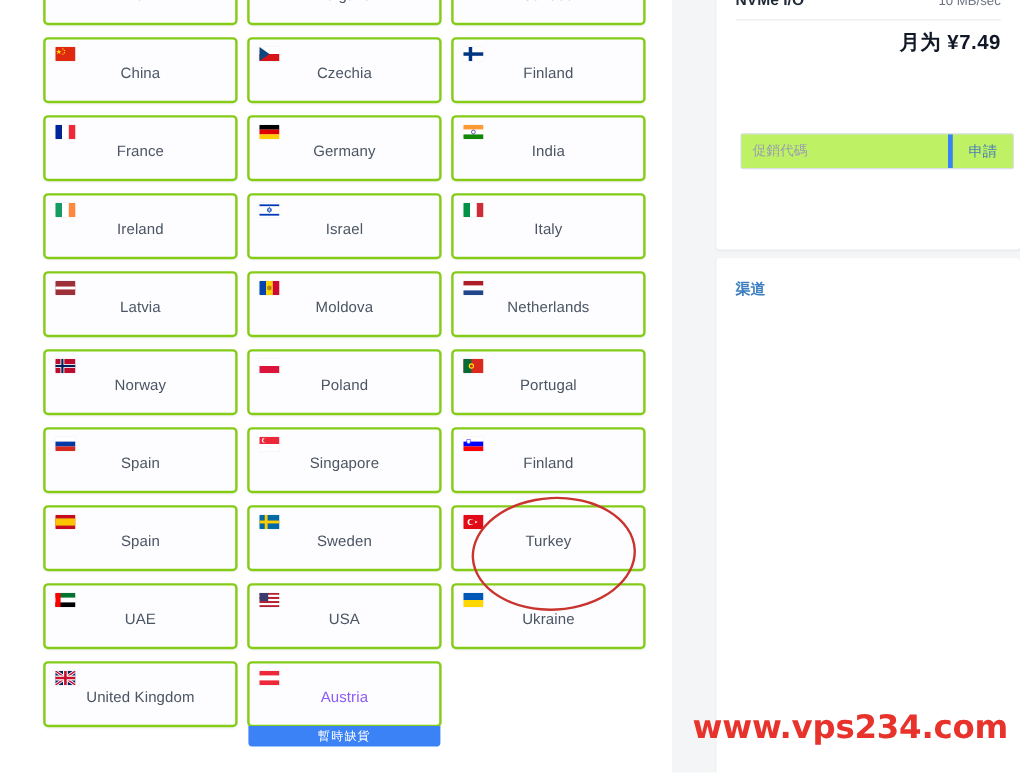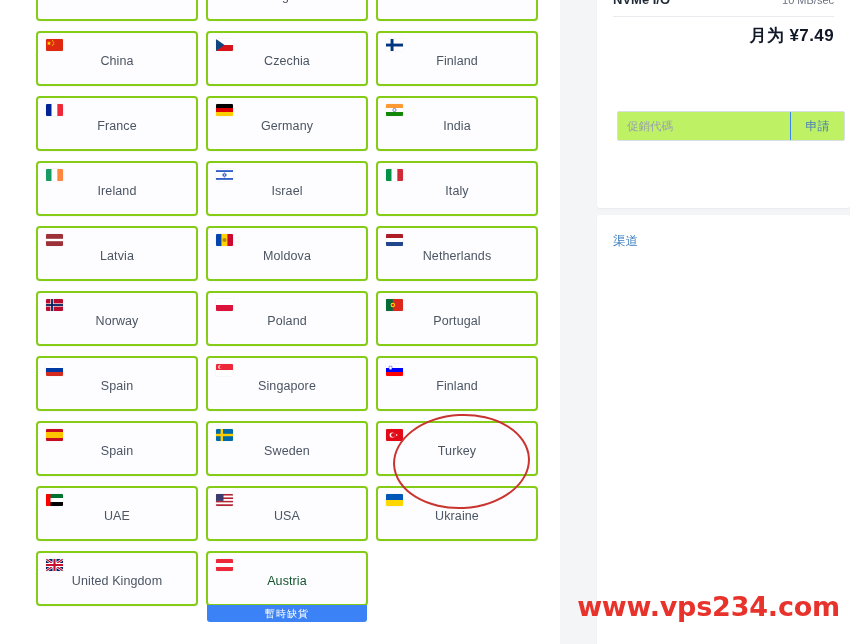--- a/index.html
+++ b/index.html
@@ -58,21 +58,21 @@
     box-shadow: 0 0 0 0.5px rgba(0,0,0,0.05);
   }
   .country-card .flag svg { display:block; width:17px; height:12px; }
   .country-name {
     font-size: 12.5px;
     color: #4b5563;
     letter-spacing: 0.1px;
     line-height: 1;
     padding-top: 6px;
   }
-  .country-card.disabled .country-name { color: #14532d; text-align: center; }
+  .country-card.disabled .country-name { color: #8b5cf6; text-align: center; }
   .country-card.highlighted .country-name {
     background: #f5a93c;
     color: #141414;
     font-weight: 700;
     padding: 1px 4px;
     border-radius: 1px;
   }
   .oos-banner {
     position: absolute;
     left: -1px;
@@ -180,40 +180,40 @@
     background: transparent;
     font-size: 11.5px;
     color: #4b5563;
     padding: 0 9px;
     font-family: "Liberation Sans", sans-serif;
   }
   #promo-input::placeholder { color: #9aa1ad; }
   #promo-apply {
     flex: 1;
     border: none;
-    border-left: 1px solid #3b82f6;
+    border-left: 4px solid #3b82f6;
     background: transparent;
     color: #4a7fb5;
     font-size: 12px;
     cursor: pointer;
     font-family: "Liberation Sans", sans-serif;
   }
   #channel-card {
     top: 215px;
     height: 430px;
     border-radius: 3px 3px 0 0;
     box-shadow: 0 1px 2px rgba(16,24,64,0.05);
   }
   #channel-title {
     position: absolute;
     left: 16px;
     top: 18px;
     font-size: 12.5px;
     color: #3d7fc0;
-    font-weight: 400;
+    font-weight: 700;
     text-align: center;
   }
 
   
   #watermark {
     position: absolute;
     right: 10px;
     bottom: 22px;
     font-size: 27px;
     font-weight: 700;

